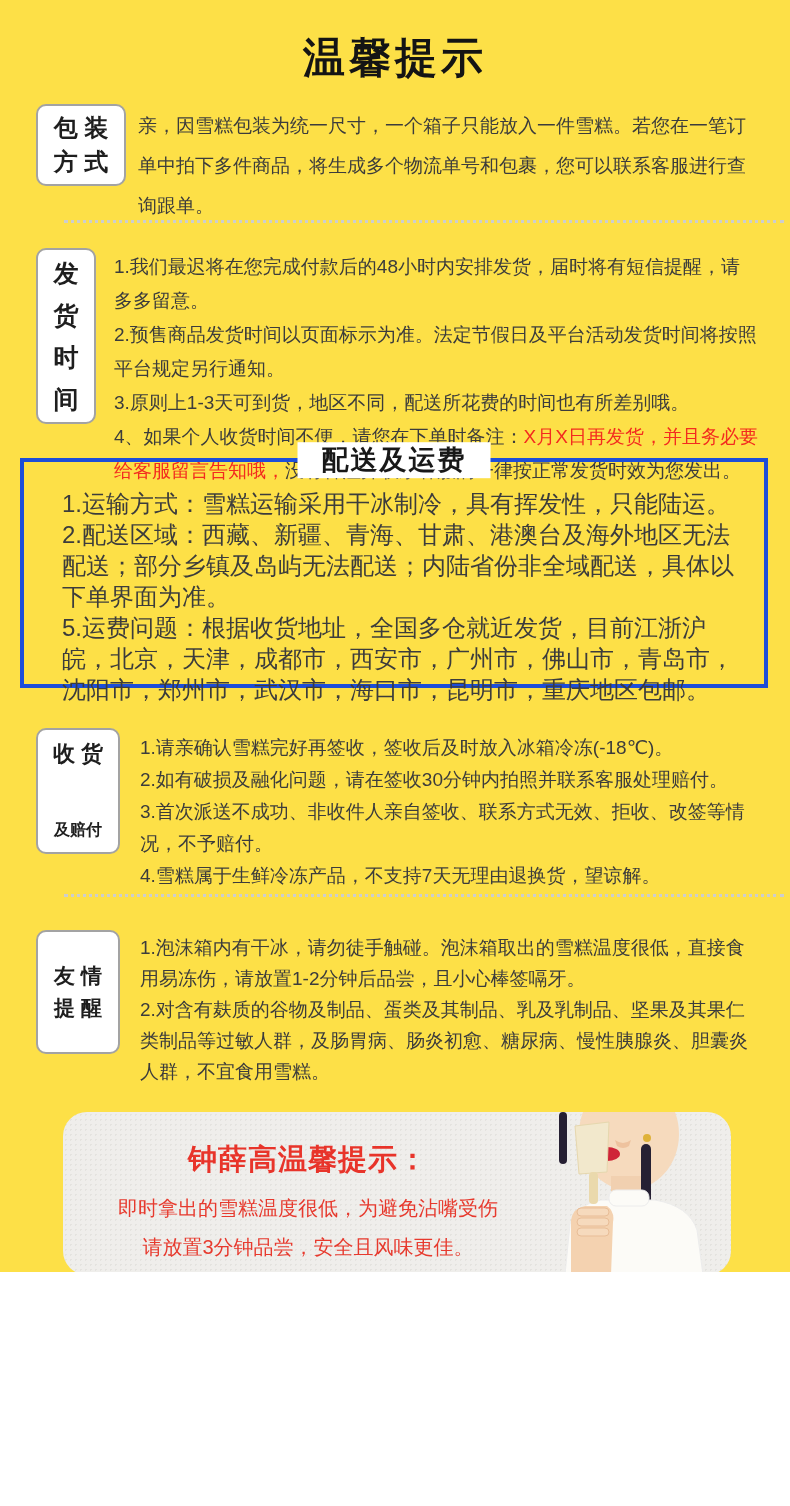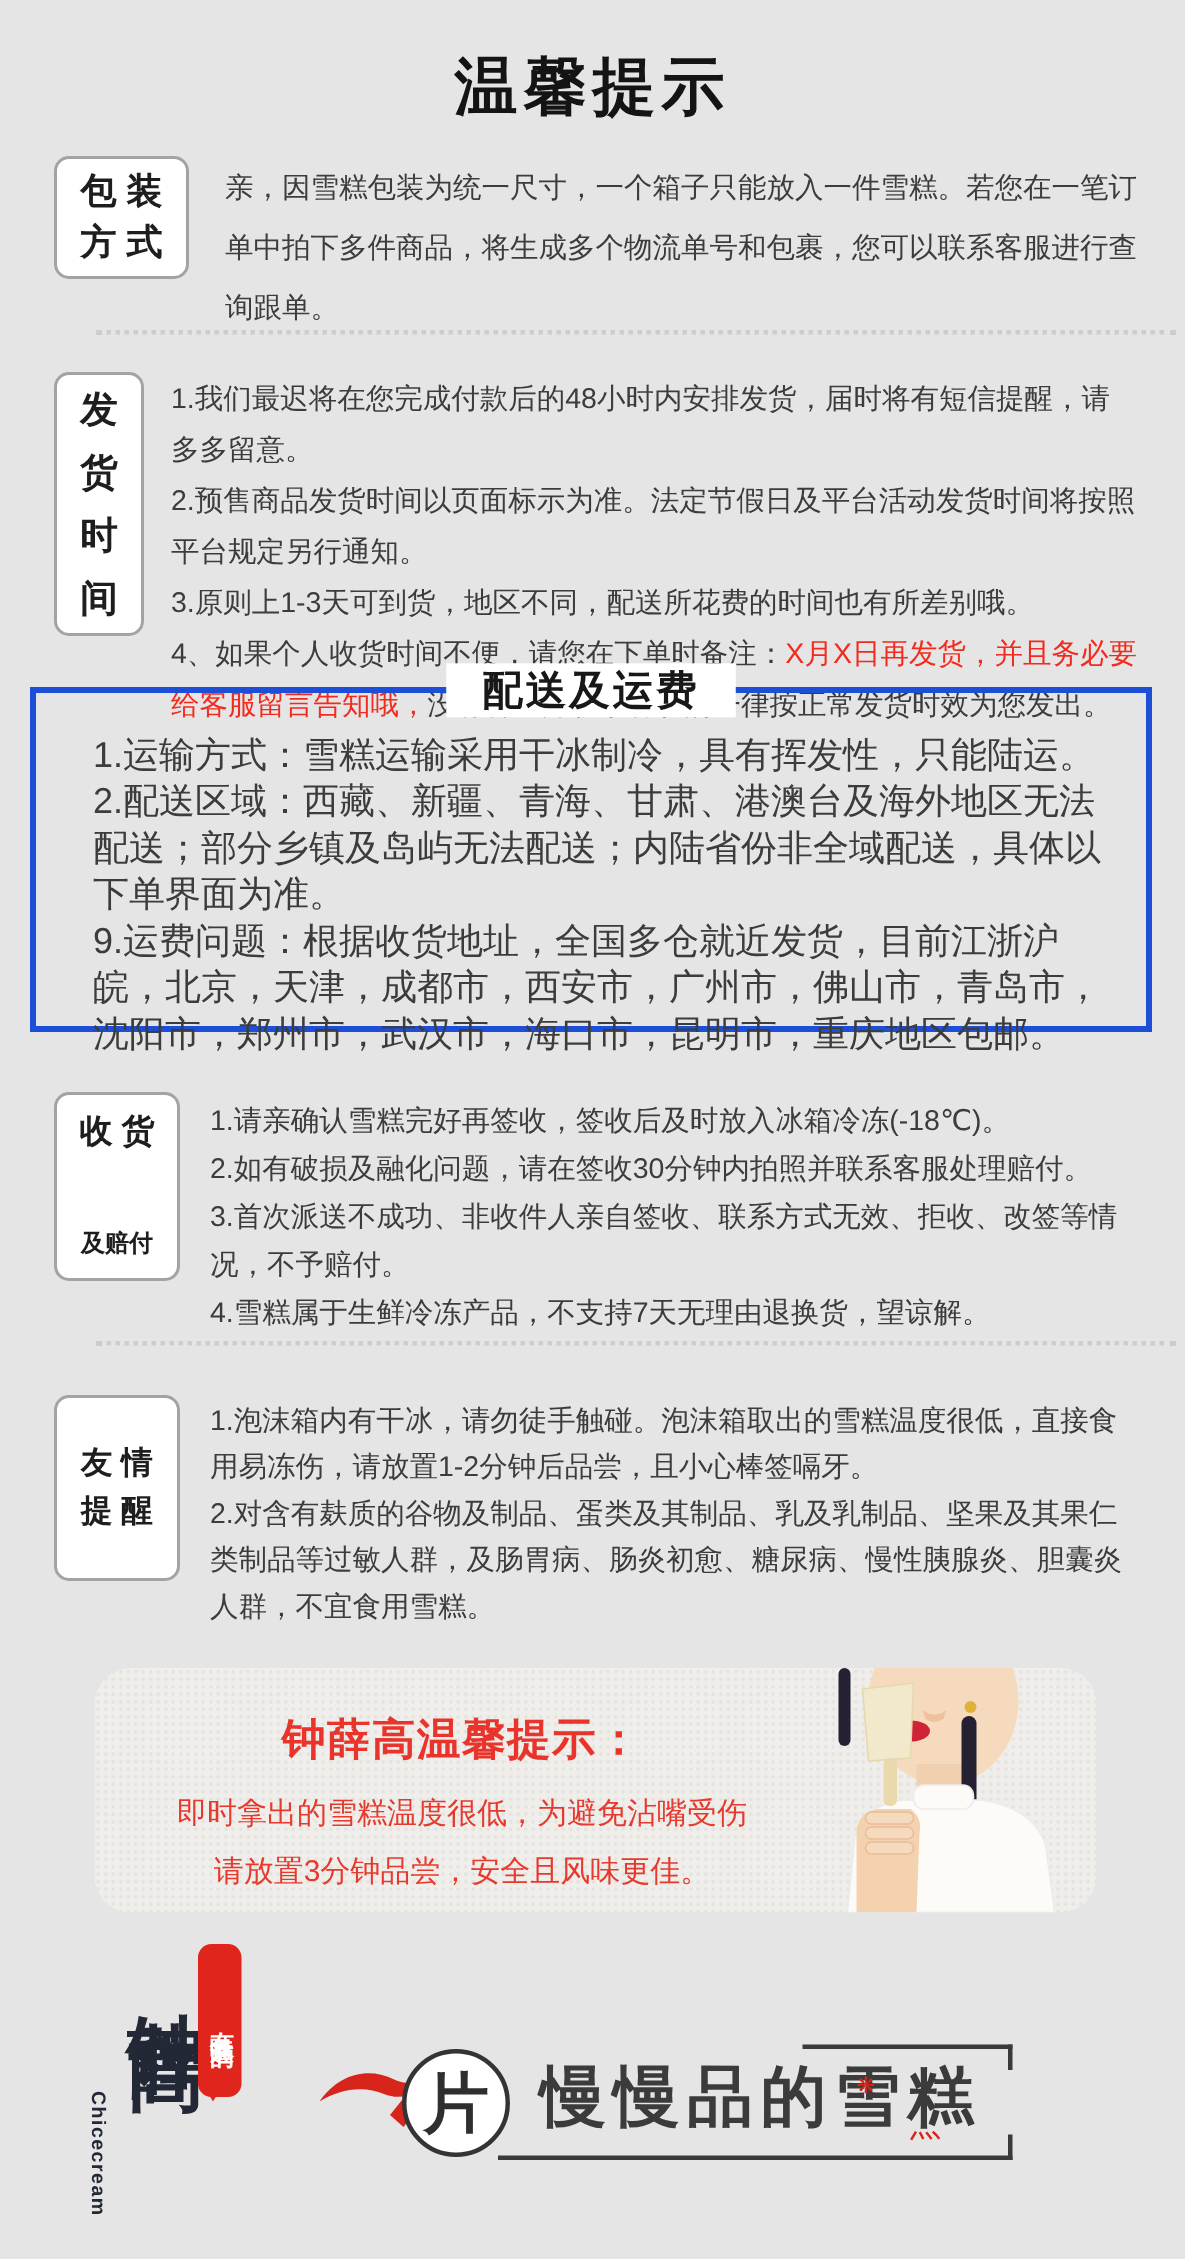--- a/index.html
+++ b/index.html
@@ -1,33 +1,33 @@
 <!DOCTYPE html>
 <html><head>
 <meta charset="utf-8">
 <style>
   html,body{margin:0;padding:0;background:#ffffff;}
-  .page{position:relative;width:790px;height:1506px;background:#e5e5e5;overflow:hidden;
+  .page{position:relative;width:790px;height:1272px;background:#fde047;overflow:hidden;
         font-family:"Liberation Sans","DejaVu Sans",sans-serif;color:#3a3a3a;}
   .abs{position:absolute;left:0;right:0;}
 
   
   .page-title{top:30px;text-align:center;font-size:42px;font-weight:700;color:#141414;letter-spacing:4px;}
 
   
   .section{display:flex;align-items:flex-start;}
   .label-box{flex:0 0 auto;margin-left:36px;border:2px solid #a3a3a3;border-radius:10px;background:#fff;
              display:flex;flex-direction:column;align-items:center;justify-content:center;
              font-weight:700;color:#1e1e1e;text-align:center;}
   .section-body{flex:1;margin-right:32px;font-size:19px;color:#3c3c3c;}
   .red{color:#f32b1f;}
 
   .sec-packaging{top:104px;}
   .lb-packaging{width:86px;height:78px;font-size:24px;line-height:34px;}
-  .body-packaging{margin-left:24px;line-height:40px;padding-top:2px;}
+  .body-packaging{margin-left:12px;line-height:40px;padding-top:2px;}
 
   .sec-shipping{top:248px;}
   .lb-shipping{width:56px;height:172px;font-size:25px;line-height:42px;justify-content:center;}
   .body-shipping{margin-left:18px;line-height:34px;padding-top:2px;}
 
   
   .delivery-box{position:absolute;left:20px;right:22px;top:458px;height:230px;border:4px solid #1d4ed8;box-sizing:border-box;}
   .delivery-title{position:absolute;top:0;left:50%;transform:translate(-50%,-55%);background:#fff;
                   padding:0 24px;font-size:27px;font-weight:700;color:#181818;letter-spacing:2px;white-space:nowrap;}
   .delivery-items{padding:26px 28px 0 38px;font-size:24px;line-height:31px;color:#3c3c3c;}
@@ -115,21 +115,21 @@
       <div>3.原则上1-3天可到货，地区不同，配送所花费的时间也有所差别哦。</div>
       <div><span>4、如果个人收货时间不便，请您在下单时备注：</span><span class="red">X月X日再发货，并且务必要给客服留言告知哦，</span><span>没有备注并联系客服的一律按正常发货时效为您发出。</span></div>
     </div>
   </div>
 
   <div class="delivery-box">
     <div class="delivery-title">配送及运费</div>
     <div class="delivery-items">
       <div>1.运输方式：雪糕运输采用干冰制冷，具有挥发性，只能陆运。</div>
       <div>2.配送区域：西藏、新疆、青海、甘肃、港澳台及海外地区无法配送；部分乡镇及岛屿无法配送；内陆省份非全域配送，具体以下单界面为准。</div>
-      <div>9.运费问题：根据收货地址，全国多仓就近发货，目前江浙沪皖，北京，天津，成都市，西安市，广州市，佛山市，青岛市，沈阳市，郑州市，武汉市，海口市，昆明市，重庆地区包邮。</div>
+      <div>5.运费问题：根据收货地址，全国多仓就近发货，目前江浙沪皖，北京，天津，成都市，西安市，广州市，佛山市，青岛市，沈阳市，郑州市，武汉市，海口市，昆明市，重庆地区包邮。</div>
     </div>
   </div>
 
   <div class="abs section sec-receiving">
     <div class="label-box lb-receiving">
       <div class="big">收 货</div>
       <div class="small">及赔付</div>
     </div>
     <div class="section-body body-receiving">
       <div>1.请亲确认雪糕完好再签收，签收后及时放入冰箱冷冻(-18℃)。</div>

